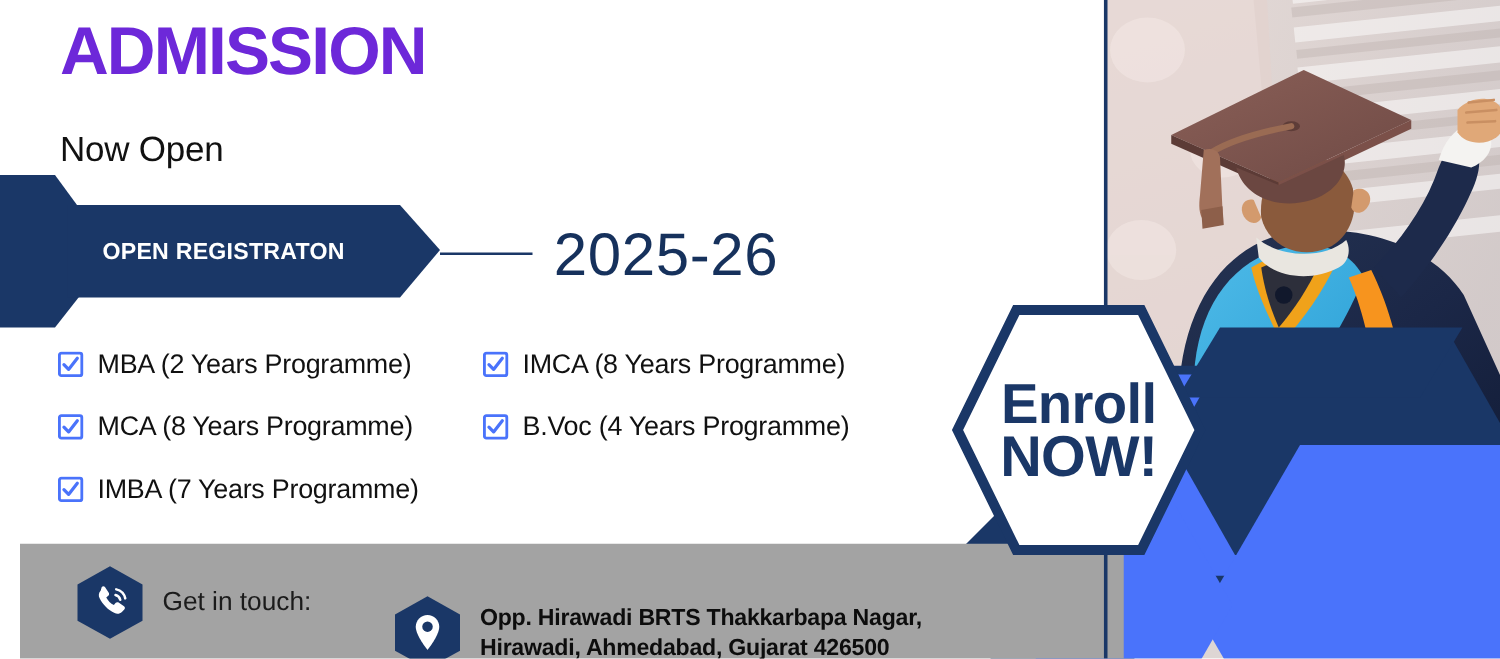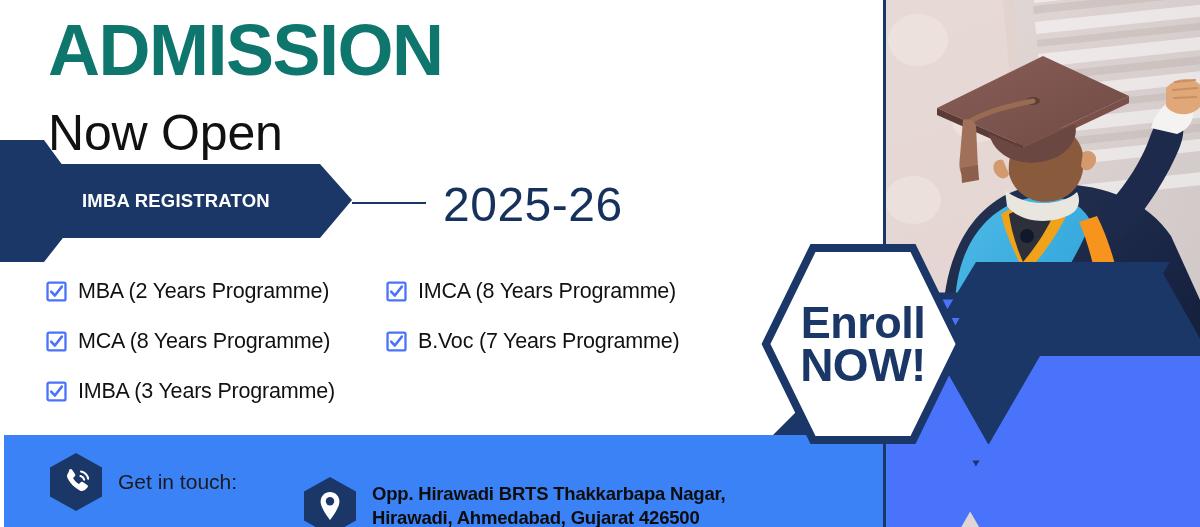--- a/index.html
+++ b/index.html
@@ -74,31 +74,31 @@
     letter-spacing: -0.5px;
   }
   .enroll-line1 { font-size: 45px; }
   .enroll-line2 { font-size: 46px; }
 
   
   .headline {
     position: absolute;
     left: 48px;
     top: 14px;
-    font-size: 72px;
+    font-size: 54px;
     font-weight: 700;
     letter-spacing: -1.5px;
-    color: #0f766e;
+    color: #6d28d9;
     line-height: 1;
   }
   .subhead {
     position: absolute;
     left: 48px;
     top: 104px;
-    font-size: 50px;
+    font-size: 28px;
     font-weight: 400;
     color: #111111;
     letter-spacing: -0.2px;
   }
 
   
   .ribbon-svg {
     position: absolute;
     left: 0;
     top: 138px;
@@ -163,25 +163,25 @@
     color: #111111;
     font-weight: 400;
     white-space: nowrap;
     letter-spacing: -0.2px;
     text-align: center;
   }
 
   
   .footer {
     position: absolute;
-    left: 4px;
+    left: 16px;
     top: 435px;
     width: 883px;
     height: 92px;
-    background: #3b82f6;
+    background: #a3a3a3;
     z-index: 5;
   }
   .footer-item {
     position: absolute;
     display: flex;
     align-items: center;
   }
   .footer-item.contact { left: 44px; top: 17px; }
   .footer-item.address { left: 298px; top: 17px; margin-top: 24px; }
 
@@ -362,21 +362,21 @@
 
   <div class="headline">ADMISSION</div>
   <div class="subhead">Now Open</div>
 
   <svg class="ribbon-svg" viewBox="0 0 430 126">
 
     <path d="M0 2 L44 2 L66 32 L66 96 L44 124 L0 124 Z" fill="#1a3767"></path>
 
     <path d="M54 26 L320 26 L352 62 L320 100 L54 100 Z" fill="#1a3767"></path>
   </svg>
-  <div class="ribbon-label">IMBA REGISTRATON</div>
+  <div class="ribbon-label">OPEN REGISTRATON</div>
   <div class="year-line"></div>
   <div class="year-text">2025-26</div>
 
   <div class="courses">
 
     <div class="course-col col-left">
       <div class="course-item">
         <svg class="cb" viewBox="0 0 22 22">
           <rect x="1.6" y="1.6" width="18.8" height="18.8" rx="1.6" fill="#ffffff" stroke="#4a73fb" stroke-width="2.4"></rect>
           <path d="M5.4 11.2 L9.3 15.2 L16.6 5.9" fill="none" stroke="#4a73fb" stroke-width="2.7" stroke-linecap="round" stroke-linejoin="round"></path>
@@ -388,38 +388,38 @@
           <rect x="1.6" y="1.6" width="18.8" height="18.8" rx="1.6" fill="#ffffff" stroke="#4a73fb" stroke-width="2.4"></rect>
           <path d="M5.4 11.2 L9.3 15.2 L16.6 5.9" fill="none" stroke="#4a73fb" stroke-width="2.7" stroke-linecap="round" stroke-linejoin="round"></path>
         </svg>
         <span class="course-label">MCA (8 Years Programme)</span>
       </div>
       <div class="course-item">
         <svg class="cb" viewBox="0 0 22 22">
           <rect x="1.6" y="1.6" width="18.8" height="18.8" rx="1.6" fill="#ffffff" stroke="#4a73fb" stroke-width="2.4"></rect>
           <path d="M5.4 11.2 L9.3 15.2 L16.6 5.9" fill="none" stroke="#4a73fb" stroke-width="2.7" stroke-linecap="round" stroke-linejoin="round"></path>
         </svg>
-        <span class="course-label">IMBA (3 Years Programme)</span>
+        <span class="course-label">IMBA (7 Years Programme)</span>
       </div>
     </div>
 
     <div class="course-col col-right">
       <div class="course-item">
         <svg class="cb" viewBox="0 0 22 22">
           <rect x="1.6" y="1.6" width="18.8" height="18.8" rx="1.6" fill="#ffffff" stroke="#4a73fb" stroke-width="2.4"></rect>
           <path d="M5.4 11.2 L9.3 15.2 L16.6 5.9" fill="none" stroke="#4a73fb" stroke-width="2.7" stroke-linecap="round" stroke-linejoin="round"></path>
         </svg>
         <span class="course-label">IMCA (8 Years Programme)</span>
       </div>
       <div class="course-item">
         <svg class="cb" viewBox="0 0 22 22">
           <rect x="1.6" y="1.6" width="18.8" height="18.8" rx="1.6" fill="#ffffff" stroke="#4a73fb" stroke-width="2.4"></rect>
           <path d="M5.4 11.2 L9.3 15.2 L16.6 5.9" fill="none" stroke="#4a73fb" stroke-width="2.7" stroke-linecap="round" stroke-linejoin="round"></path>
         </svg>
-        <span class="course-label">B.Voc (7 Years Programme)</span>
+        <span class="course-label">B.Voc (4 Years Programme)</span>
       </div>
     </div>
 
   </div>
 
   <div class="footer">
 
     <div class="footer-item contact">
       <svg class="hexicon" viewBox="0 0 56 60">
         <path d="M28 1 L54 15.5 L54 44.5 L28 59 L2 44.5 L2 15.5 Z" fill="#1a3767"></path>

